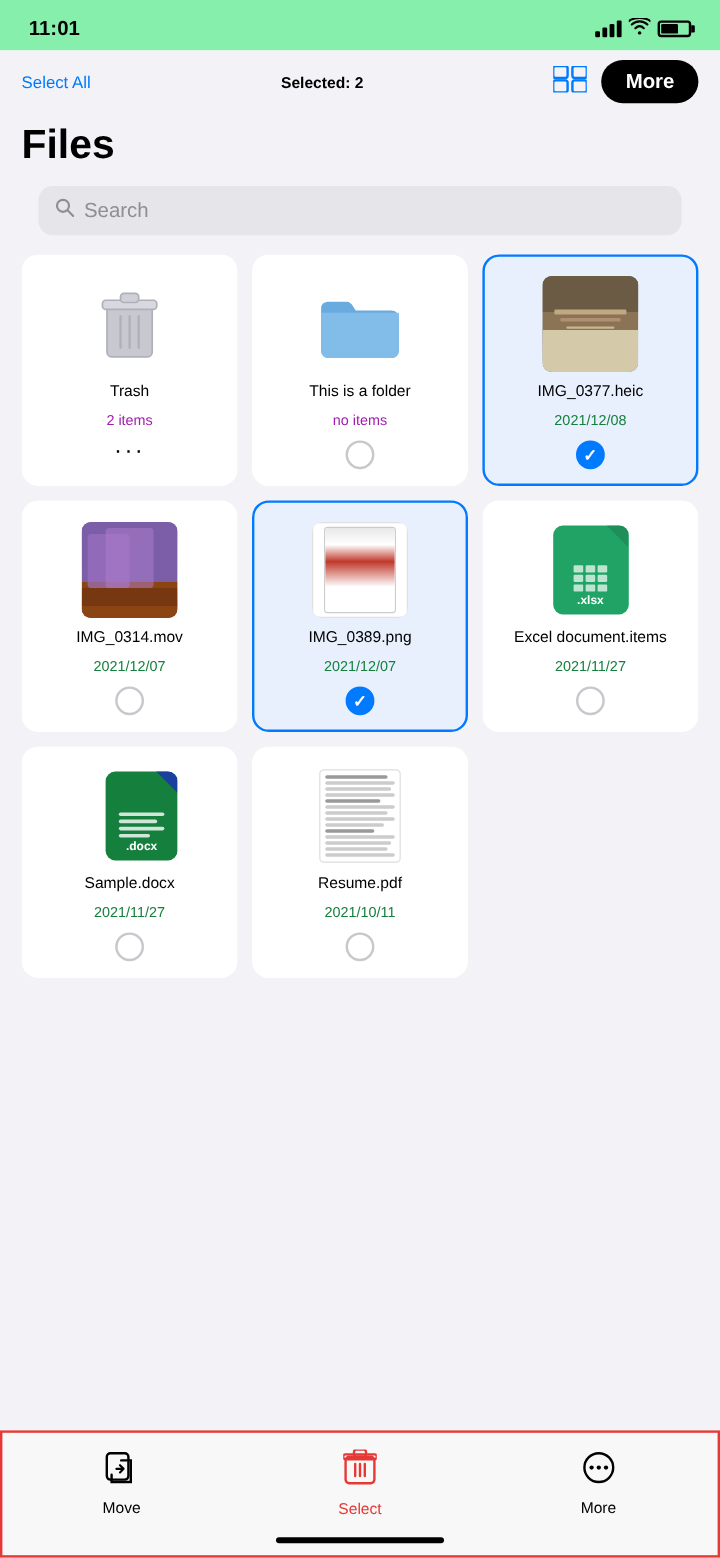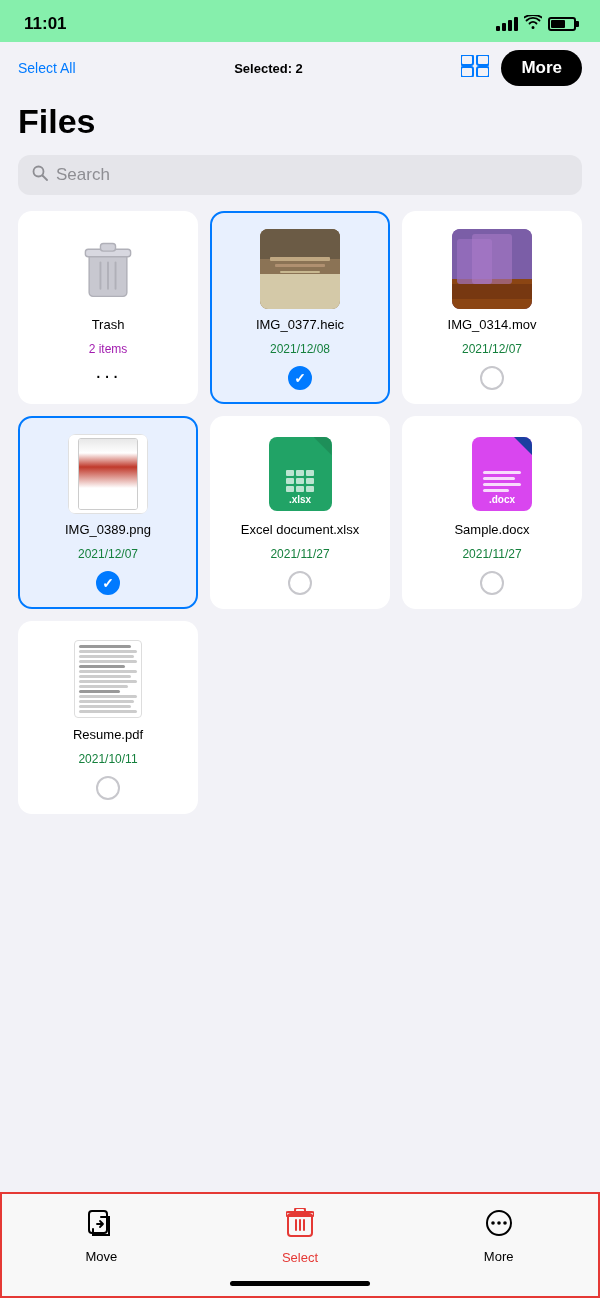--- a/index.html
+++ b/index.html
@@ -114,21 +114,21 @@
     
     .page-title {
       font-size: 34px;
       font-weight: 700;
       color: #000;
       padding: 4px 18px 14px;
     }
 
     
     .search-container {
-      padding: 0 18px 16px;
+      padding: 0 32px 16px;
     }
     .search-bar {
       display: flex;
       align-items: center;
       background: #e5e5ea;
       border-radius: 12px;
       padding: 10px 14px;
       gap: 8px;
     }
     .search-icon-wrap {
@@ -302,21 +302,21 @@
     .xlsx-label {
       font-size: 10px;
       color: #fff;
       font-weight: 700;
     }
 
     
     .docx-icon {
       width: 64px;
       height: 74px;
-      background: #d946ef;
+      background: #15803d;
       border-radius: 8px;
       display: flex;
       flex-direction: column;
       align-items: center;
       justify-content: flex-end;
       padding-bottom: 6px;
       position: relative;
       margin-left: 20px;
     }
     .docx-icon::before {
@@ -479,20 +479,31 @@
         <line x1="20" y1="28" x2="20" y2="56" stroke="#b0b0b8" stroke-width="2" stroke-linecap="round"></line>
         <line x1="28" y1="28" x2="28" y2="56" stroke="#b0b0b8" stroke-width="2" stroke-linecap="round"></line>
         <line x1="36" y1="28" x2="36" y2="56" stroke="#b0b0b8" stroke-width="2" stroke-linecap="round"></line>
       </svg>
     </div>
     <span class="file-name">Trash</span>
     <span class="file-extra">2 items</span>
     <span class="dots-menu">···</span>
   </div>
 
+  <div class="file-card">
+    <div class="file-thumbnail">
+      <svg class="folder-svg" viewBox="0 0 80 65" fill="none" xmlns="http://www.w3.org/2000/svg">
+        <path d="M4 18 C4 14 7 12 11 12 L28 12 C30 12 32 13.5 33.5 16 L36 20 L69 20 C73 20 76 23 76 27 L76 57 C76 61 73 64 69 64 L11 64 C7 64 4 61 4 57 Z" fill="#6aabdf"></path>
+        <path d="M4 22 L76 22 L76 57 C76 61 73 64 69 64 L11 64 C7 64 4 61 4 57 Z" fill="#82bce8"></path>
+      </svg>
+    </div>
+    <span class="file-name">This is a folder</span>
+    <span class="file-extra">no items</span>
+    <div class="select-circle"></div>
+  </div>
 
   <div class="file-card selected">
     <div class="file-thumbnail">
       <div class="photo-thumb-0377">
         <svg width="80" height="80" viewBox="0 0 80 80" fill="none">
           <rect width="80" height="80" fill="#8B7355"></rect>
           <rect y="45" width="80" height="35" fill="#d4c9a8"></rect>
           <rect y="0" width="80" height="30" fill="#6B5B45"></rect>
           <rect x="10" y="28" width="60" height="4" fill="#c0a882" rx="1"></rect>
           <rect x="15" y="35" width="50" height="3" fill="#b09070" rx="1"></rect>
@@ -545,21 +556,21 @@
           <div class="xlsx-cell"></div>
             <div class="xlsx-cell"></div>
             <div class="xlsx-cell"></div>
           <div class="xlsx-cell"></div>
             <div class="xlsx-cell"></div>
             <div class="xlsx-cell"></div>
         </div>
         <span class="xlsx-label">.xlsx</span>
       </div>
     </div>
-    <span class="file-name">Excel document.xlsx</span>
+    <span class="file-name">Excel document.items</span>
     <span class="file-date">2021/11/27</span>
     <div class="select-circle"></div>
   </div>
 
   <div class="file-card">
     <div class="file-thumbnail">
       <div class="docx-icon">
         <div class="docx-lines">
           <div class="docx-line" style="width:38px;"></div>
           <div class="docx-line" style="width:32px;"></div>

